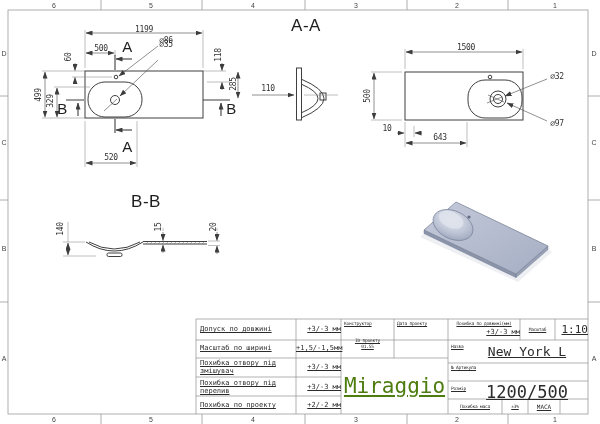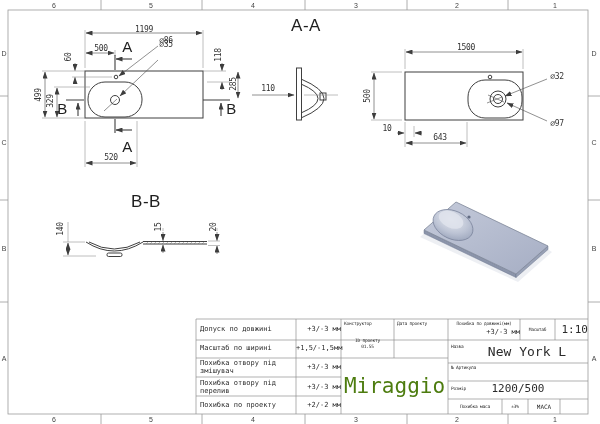--- a/index.html
+++ b/index.html
@@ -5,27 +5,27 @@
   html,body{margin:0;padding:0;background:#fff;}
   .sheet{position:relative;width:600px;height:424px;background:#fff;overflow:hidden;
          font-family:"DejaVu Sans Mono",monospace;}
   svg{position:absolute;left:0;top:0;pointer-events:none;}
   .lbl{position:absolute;transform:translate(-50%,-50%);font:8px "DejaVu Sans Mono",monospace;
        color:#333;white-space:nowrap;letter-spacing:-0.3px;}
   .rot{transform:translate(-50%,-50%) rotate(-90deg);}
   .big{font:15px "Liberation Sans",sans-serif;color:#1e1e1e;}
   .vtitle{font:17px "Liberation Sans",sans-serif;color:#1e1e1e;letter-spacing:0.5px;}
   .bn{position:absolute;transform:translate(-50%,-50%);font:7px "Liberation Sans",sans-serif;color:#444;}
-  .tb{position:absolute;color:#2b2b2b;white-space:nowrap;}
+  .tb{position:absolute;color:#2b2b2b;white-space:nowrap;text-decoration:underline;}
   .tlab{font-size:7px;line-height:8px;white-space:normal;}
   .tval{font-size:7px;text-align:right;}
   .tiny{font-size:4.5px;letter-spacing:-0.2px;}
   .logo{display:flex;align-items:center;justify-content:center;font-size:21px;color:#4d7c0f;}
   .name{font-size:13px;text-align:center;}
-  .size{font-size:11px;text-align:center;}
+  .size{font-size:17px;text-align:right;}
   .scale{font-size:11px;text-align:right;}
   .masa{font-size:6px;text-align:center;}
 </style>
 </head>
 <body>
 
 <div class="sheet">
 
 <svg width="600" height="424" viewBox="0 0 600 424">
   <defs>

